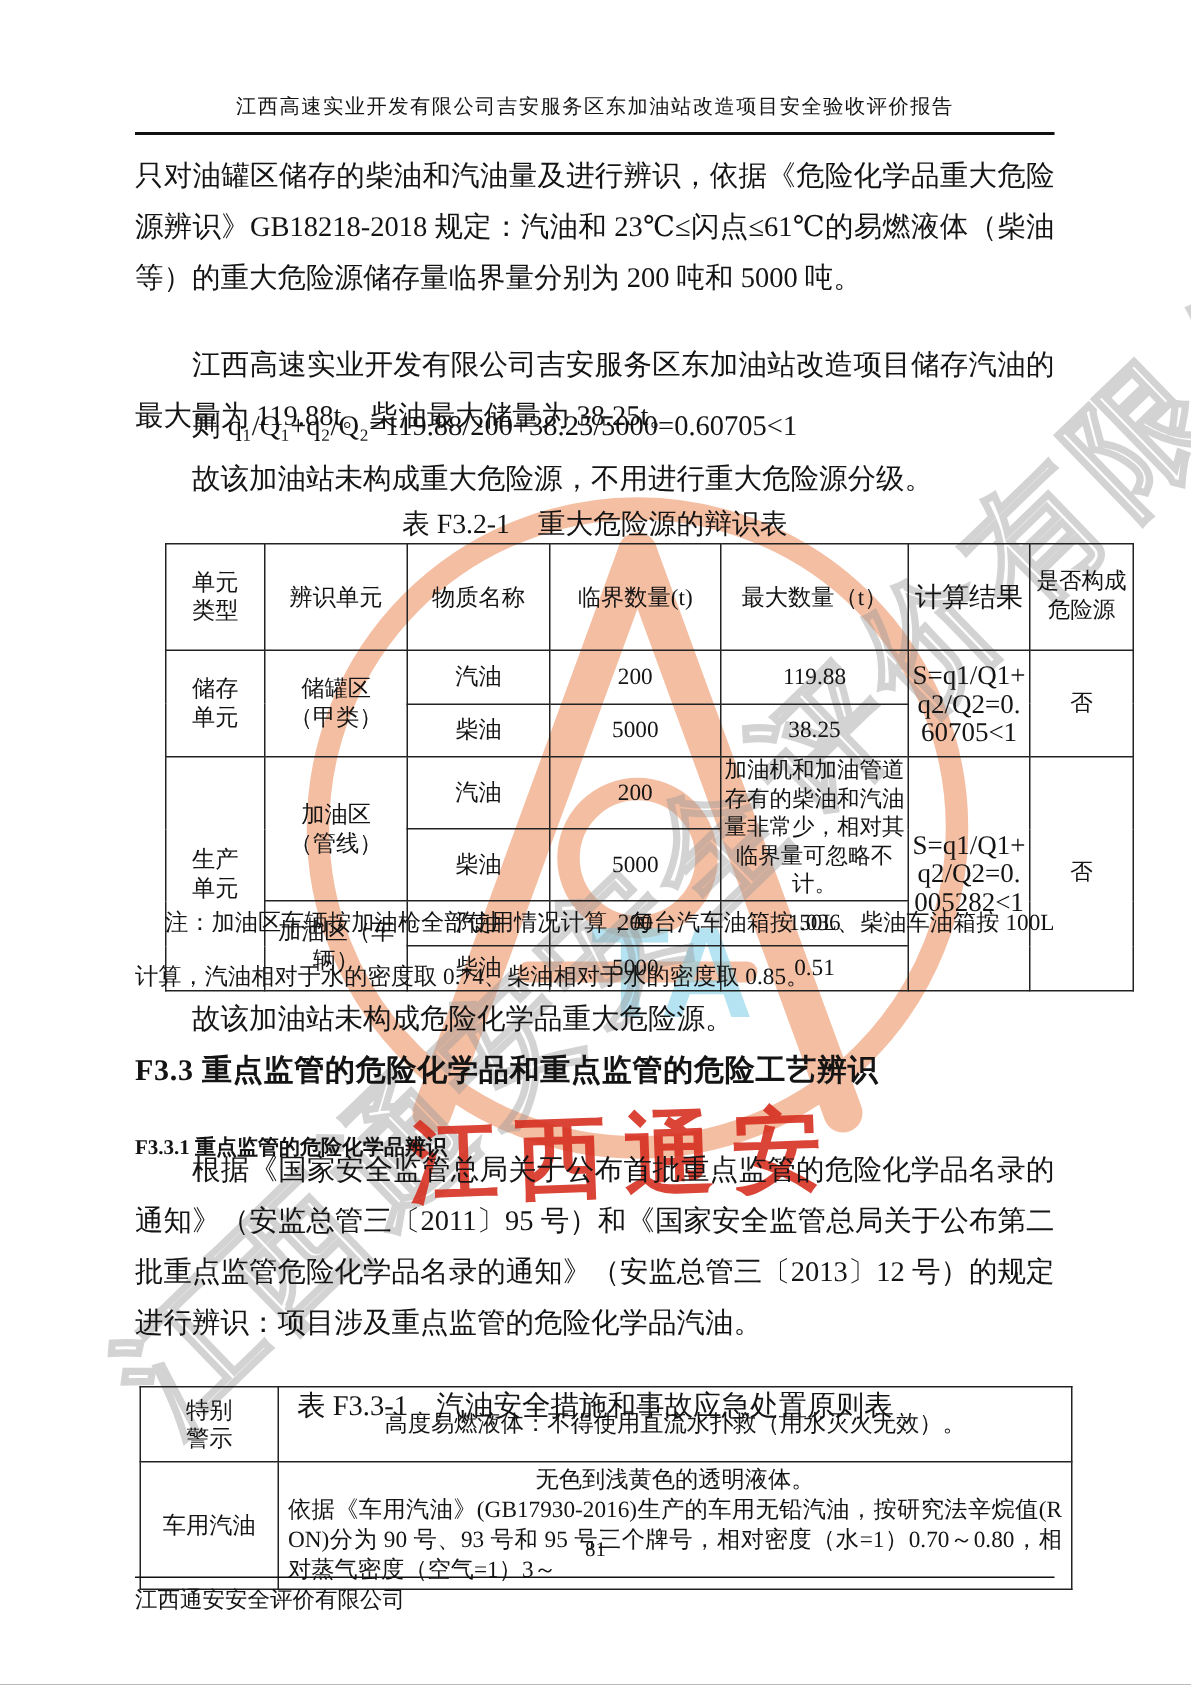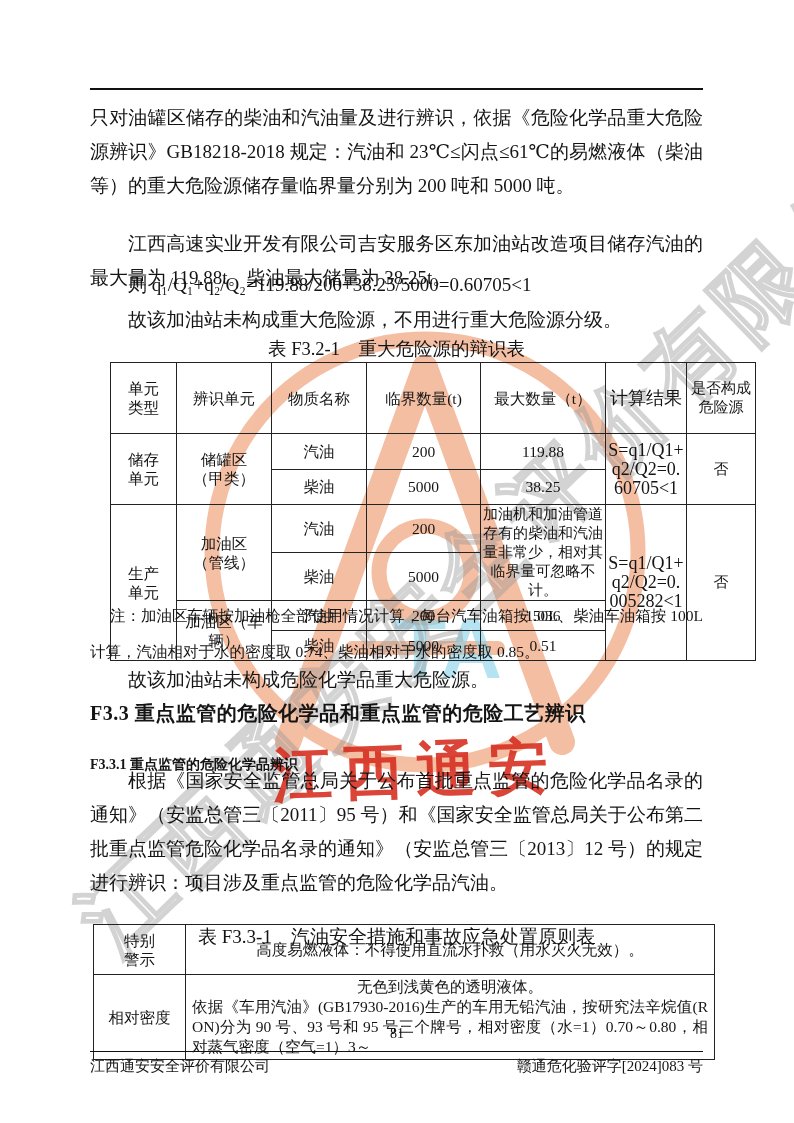--- a/index.html
+++ b/index.html
@@ -90,20 +90,21 @@
         <path d="M352 648 L498 648" stroke-width="14" stroke-linecap="round"></path>
       </g>
       <text x="448" y="678" text-anchor="middle" font-size="86" font-weight="bold" fill="#86d2e8" opacity="0.6" font-family="Liberation Sans, DejaVu Sans, sans-serif">TA</text>
     </svg>
     <div class="wm-diagonal">江西通安安全评价有限公司</div>
     <div class="wm-red">江西通安</div>
   </div>
 
   <div class="content">
 
+    <div class="abs hdr-title">江西高速实业开发有限公司吉安服务区东加油站改造项目安全验收评价报告</div>
     <div class="abs hdr-rule"></div>
 
     <div class="abs para p1">只对油罐区储存的柴油和汽油量及进行辨识，依据《危险化学品重大危险源辨识》GB18218-2018 规定：汽油和 23℃≤闪点≤61℃的易燃液体（柴油等）的重大危险源储存量临界量分别为 200 吨和 5000 吨。</div>
     <div class="abs para ind p2">江西高速实业开发有限公司吉安服务区东加油站改造项目储存汽油的最大量为 119.88t。柴油最大储量为 38.25t。</div>
     <div class="abs para ind formula">则 q₁/Q₁+q₂/Q₂=119.88/200+38.25/5000=0.60705&lt;1</div>
     <div class="abs para ind p4">故该加油站未构成重大危险源，不用进行重大危险源分级。</div>
 
     <div class="abs t1-title">表 F3.2-1　重大危险源的辩识表</div>
 
     <table class="t1">
@@ -175,28 +176,27 @@
     <div class="abs t2-title">表 F3.3-1　汽油安全措施和事故应急处置原则表</div>
 
     <table class="t2">
       <tbody>
           <tr class="r1">
         <td class="lab pre">特别
 警示</td>
         <td>高度易燃液体：不得使用直流水扑救（用水灭火无效）。</td>
       </tr>
       <tr class="r2">
-        <td class="lab">相对密度</td>
+        <td class="lab">车用汽油</td>
         <td class="body-cell">
           <div class="center-line">无色到浅黄色的透明液体。</div>
           <div class="just-line">依据《车用汽油》(GB17930-2016)生产的车用无铅汽油，按研究法辛烷值(RON)分为 90 号、93 号和 95 号三个牌号，相对密度（水=1）0.70～0.80，相对蒸气密度（空气=1）3～</div>
         </td>
       </tr>
     </tbody>
       </table>
 
     <div class="abs pagenum" style="left:0;width:794px;">81</div>
     <div class="abs ftr-rule"></div>
     <div class="abs ftr-left">江西通安安全评价有限公司</div>
-    <div class="abs ftr-right">赣通危化验评字[2024]083 号</div>
 
   </div>
 </div>
 
 </body></html>

